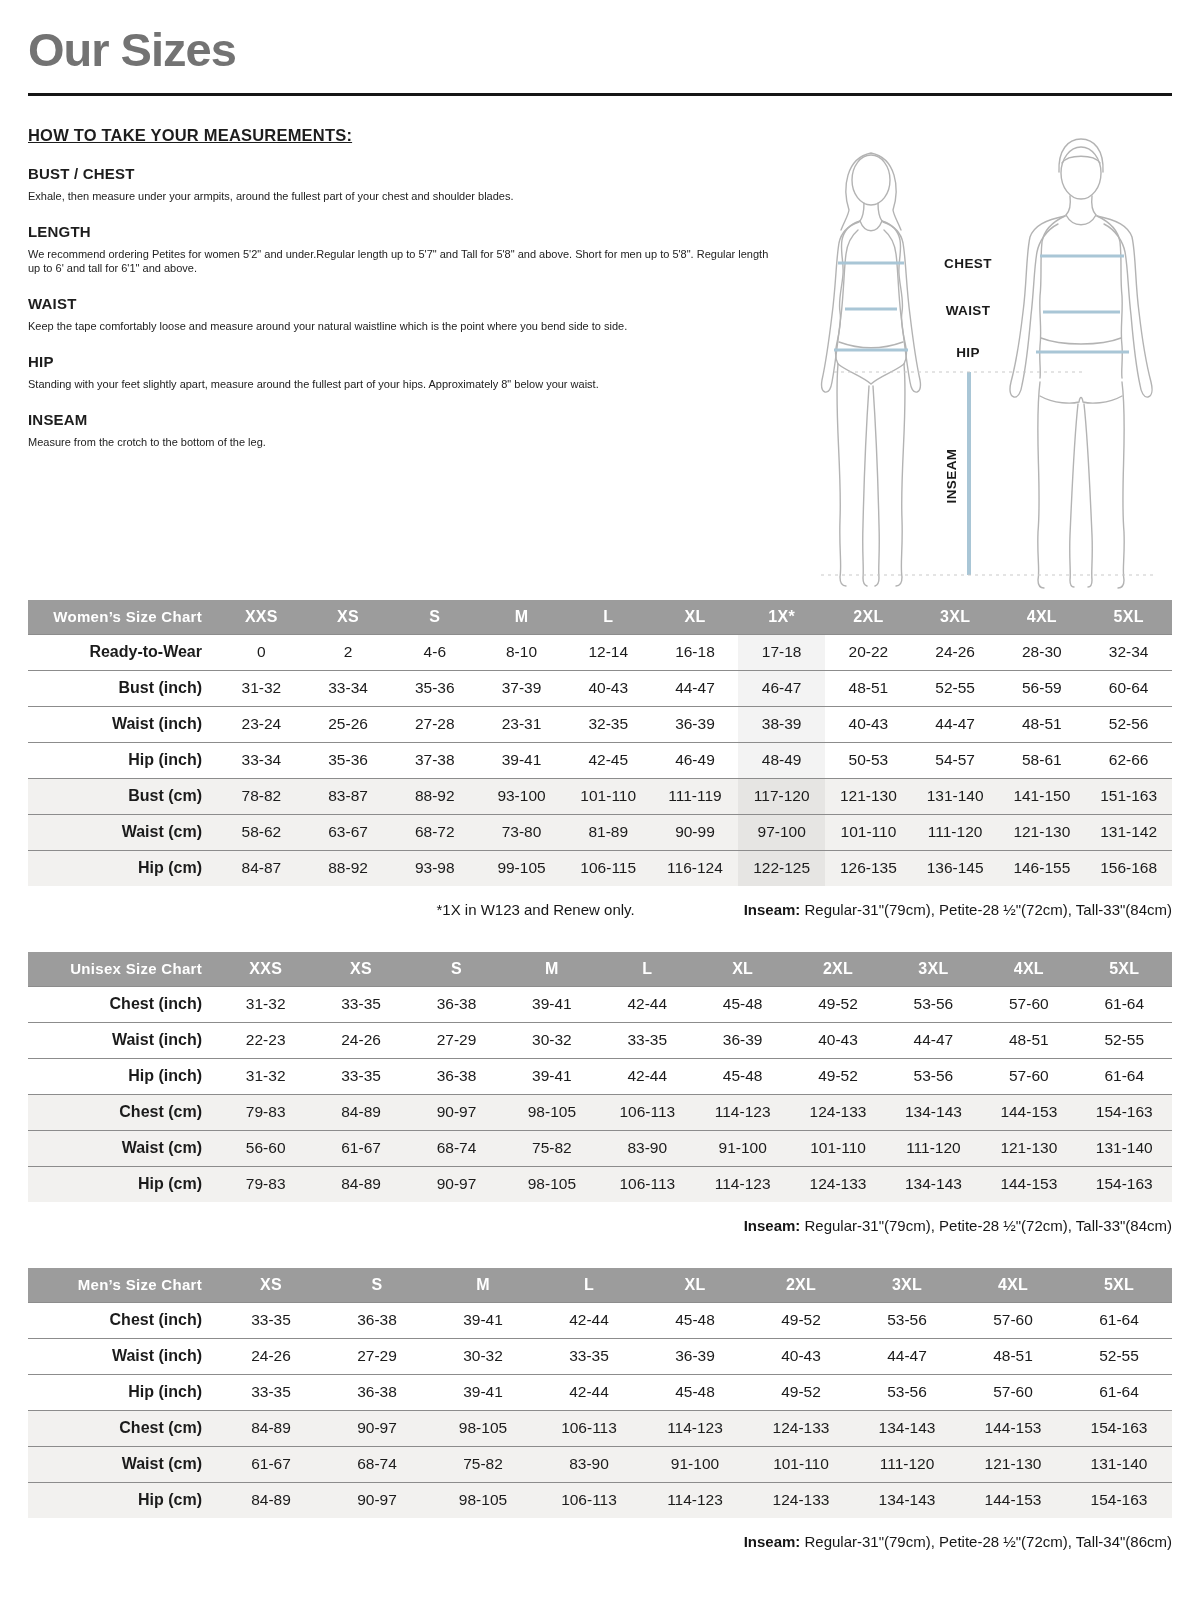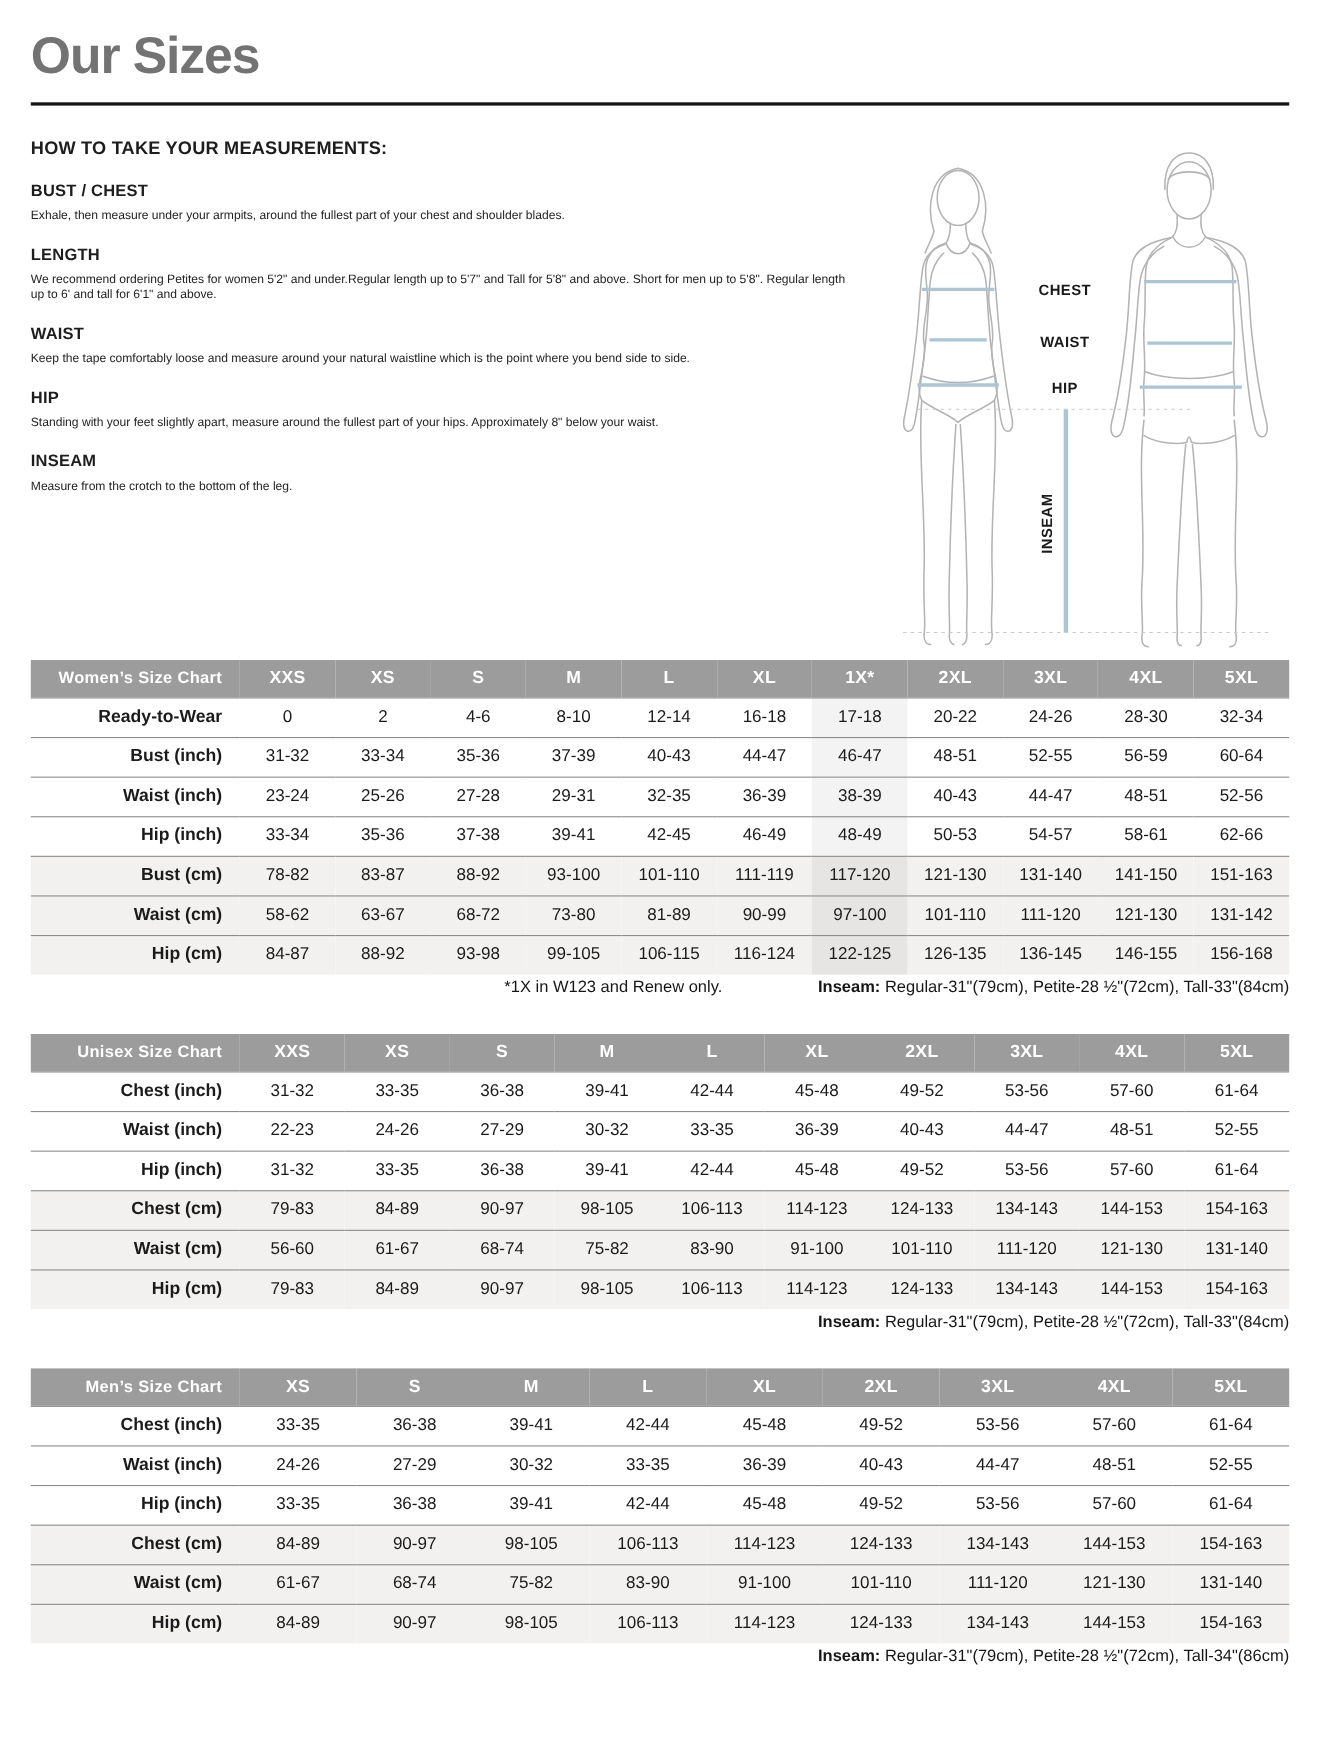--- a/index.html
+++ b/index.html
@@ -18,21 +18,21 @@
     color:var(--text,#1d1d1d);
   }
   .page{padding:22px 28px 20px 28px;}
   .page-title{
     font-size:47px;font-weight:800;letter-spacing:-1px;
     margin:0 0 16px 0;color:#737373;
   }
   .title-divider{border:none;border-top:3px solid #161616;margin:0 0 24px 0;}
   .top-row{display:flex;align-items:flex-start;}
   .instructions{width:748px;flex:0 0 748px;}
-  .how-heading{font-size:16.5px;font-weight:800;margin:6px 0 20px 0;letter-spacing:.2px;}
+  .how-heading{font-size:16.5px;font-weight:800;margin:6px 0 20px 0;letter-spacing:.2px;text-decoration:underline;}
   .m-section h3{font-size:15px;font-weight:800;margin:19px 0 7px 0;letter-spacing:.2px;}
   .m-section p{font-size:11px;line-height:1.34;margin:0;color:#222;}
   .diagram{flex:1;display:flex;justify-content:flex-end;}
   .diagram svg{display:block;}
 
   .size-table{
     width:1144px;border-collapse:collapse;table-layout:fixed;
     font-size:15.5px;color:#1b1b1b;
   }
   .size-table thead th{
@@ -43,22 +43,22 @@
   .size-table tbody th{
     text-align:right;padding-right:16px;font-weight:800;font-size:16px;
     height:36px;white-space:nowrap;
   }
   .size-table tbody td{text-align:center;height:36px;}
   .size-table thead tr{border-bottom:1.5px solid var(--rule-line,#8c8c8c);}
   .size-table tbody tr + tr{border-top:1.5px solid var(--rule-line,#8c8c8c);}
   .size-table tbody tr.shaded{background:var(--row-shade,#f2f1ef);}
   .size-table tbody td.hl{background:rgba(30,30,30,0.055);}
   .table-foot{
-    display:flex;justify-content:flex-end;align-items:baseline;gap:77px;
-    width:1144px;font-size:15px;margin:3px 0 34px 0;color:#161616;
+    display:flex;justify-content:flex-end;align-items:baseline;gap:99px;
+    width:1144px;font-size:15px;margin:15px 0 34px 0;color:#161616;
   }
   .table-foot .b{font-weight:700;padding-left:10px;}
   .tables{margin-top:10px;}
 </style>
 </head>
 <body>
 
 <div class="page">
 
   <h1 class="page-title">Our Sizes</h1>
@@ -228,21 +228,21 @@
               <td>48-51</td>
               <td>52-55</td>
               <td>56-59</td>
               <td>60-64</td>
             </tr>
             <tr>
               <th>Waist (inch)</th>
               <td>23-24</td>
               <td>25-26</td>
               <td>27-28</td>
-              <td>29-31</td>
+              <td>23-31</td>
               <td>32-35</td>
               <td>36-39</td>
               <td class="hl">38-39</td>
               <td>40-43</td>
               <td>44-47</td>
               <td>48-51</td>
               <td>52-56</td>
             </tr>
             <tr>
               <th>Hip (inch)</th>

